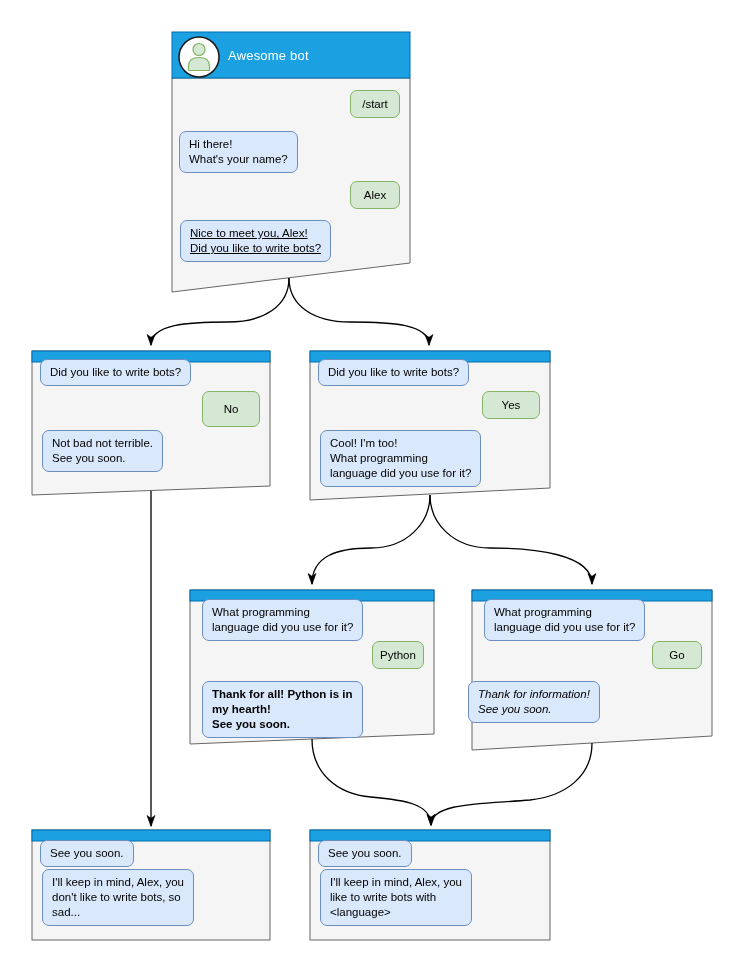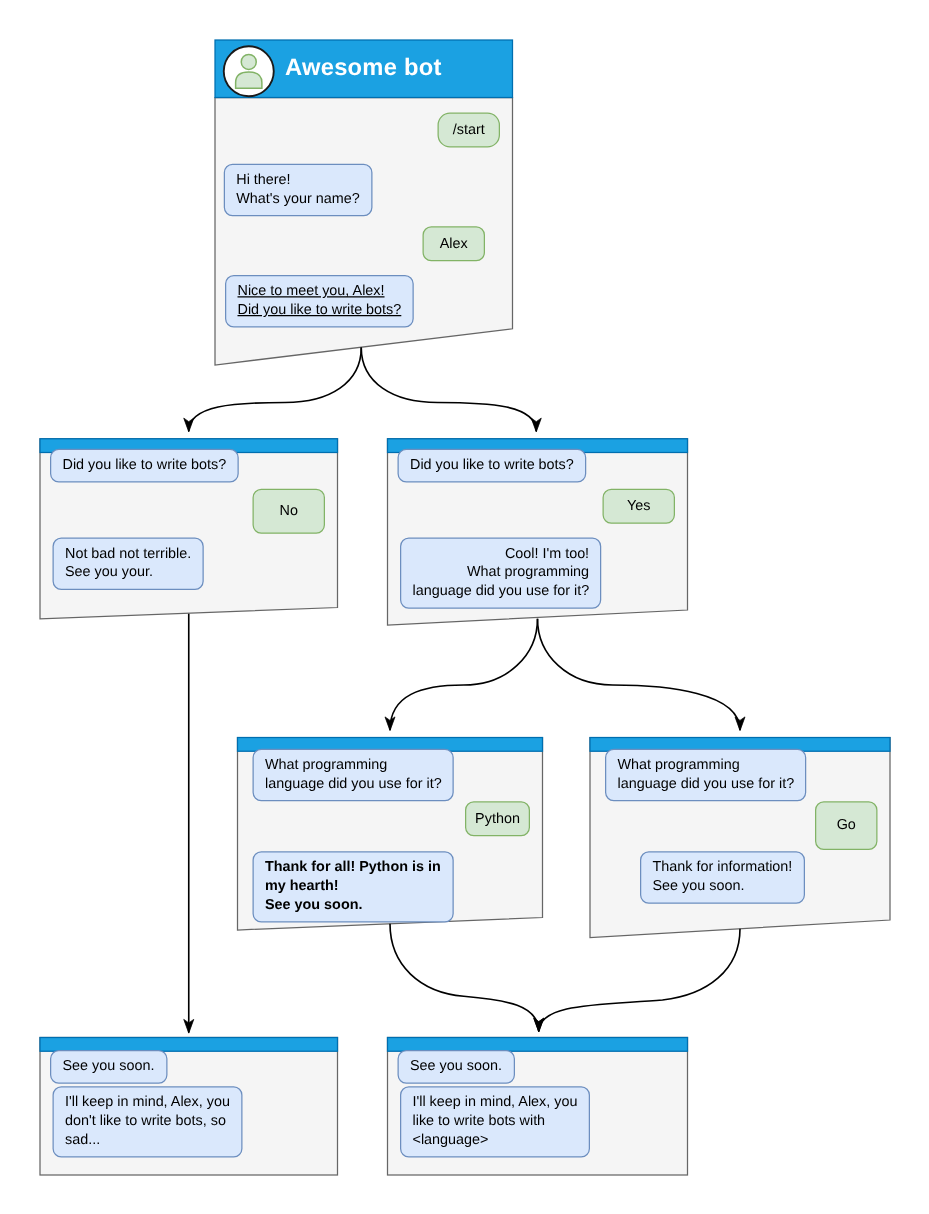--- a/index.html
+++ b/index.html
@@ -6,21 +6,21 @@
   .canvas{position:relative;width:743px;height:971px;background:#ffffff;overflow:hidden;
           font-family:"Liberation Sans",sans-serif;}
   .layer{position:absolute;left:0;top:0;}
   .bubble{position:absolute;box-sizing:border-box;border-radius:7px;
           font:11.5px/15px "Liberation Sans",sans-serif;color:#000;
           padding:5px 9px;white-space:pre-line;}
   .bot{background:#dae8fc;border:1px solid #6c8ebf;}
   .user{background:#d5e8d4;border:1px solid #82b366;display:flex;align-items:center;
         justify-content:center;white-space:pre;text-align:center;}
   .win-title{position:absolute;display:flex;align-items:center;color:#ffffff;
-             font-weight:bold;font-size:19px;letter-spacing:.2px;}
+             font-weight:normal;font-size:13px;letter-spacing:.2px;}
 </style>
 </head>
 <body>
 
 <div class="canvas">
 
   <svg class="layer" width="743" height="971" viewBox="0 0 743 971">
     <defs>
       <marker id="arr" markerUnits="userSpaceOnUse" markerWidth="14" markerHeight="12" refX="11.5" refY="5" orient="auto">
         <path d="M1,1 L12,5 L1,9 L3.8,5 Z" fill="#000" stroke="#000" stroke-width="0.6"></path>
@@ -58,49 +58,49 @@
       <path marker-end="url(#arr)" d="M 289 278 C 289 306, 314 322, 350 322 C 392 322, 429 324, 429 345"></path>
       <path marker-end="url(#arr)" d="M 430 495 C 430 524, 406 548, 371 548 C 337 548, 312 556, 312 584"></path>
       <path marker-end="url(#arr)" d="M 430 495 C 430 524, 454 548, 490 548 C 534 548, 592 554, 592 584"></path>
       <path marker-end="url(#arr)" d="M 151 491 L 151 826"></path>
       <path marker-end="url(#arr)" d="M 312 739 C 312 772, 336 794, 371 797 C 405 800, 431 804, 431 825"></path>
       <path marker-end="url(#arr)" d="M 592 743 C 592 776, 566 796, 530 800 C 484 804, 431 802, 431 825"></path>
     </g>
   </svg>
 
   <div class="win-title" style="left:228px;top:32px;height:46px;">Awesome bot</div>
-  <div class="bubble user" style="right:343px;top:90px;width:50px;height:28px;border-radius:10px;">/start</div>
+  <div class="bubble user" style="right:343px;top:90px;width:50px;height:28px;">/start</div>
   <div class="bubble bot" style="left:179px;top:131px;">Hi there!
 What's your name?</div>
-  <div class="bubble user" style="right:355px;top:181px;width:50px;height:28px;">Alex</div>
+  <div class="bubble user" style="right:343px;top:181px;width:50px;height:28px;">Alex</div>
   <div class="bubble bot" style="left:180px;top:220px;text-decoration:underline;">Nice to meet you, Alex!
 Did you like to write bots?</div>
 
   <div class="bubble bot" style="left:40px;top:359px;">Did you like to write bots?</div>
   <div class="bubble user" style="right:483px;top:391px;width:58px;height:36px;">No</div>
   <div class="bubble bot" style="left:42px;top:430px;">Not bad not terrible.
-See you your.</div>
+See you soon.</div>
 
   <div class="bubble bot" style="left:318px;top:359px;">Did you like to write bots?</div>
   <div class="bubble user" style="right:203px;top:391px;width:58px;height:28px;margin-left:12px;">Yes</div>
-  <div class="bubble bot" style="left:320px;top:430px;text-align:right;">Cool! I'm too!
+  <div class="bubble bot" style="left:320px;top:430px;">Cool! I'm too!
 What programming
 language did you use for it?</div>
 
   <div class="bubble bot" style="left:202px;top:599px;">What programming
 language did you use for it?</div>
   <div class="bubble user" style="right:319px;top:641px;width:52px;height:28px;">Python</div>
   <div class="bubble bot" style="left:202px;top:681px;font-weight:bold;">Thank for all! Python is in
 my hearth!
 See you soon.</div>
 
   <div class="bubble bot" style="left:484px;top:599px;">What programming
 language did you use for it?</div>
-  <div class="bubble user" style="right:41px;top:641px;width:50px;height:39px;">Go</div>
-  <div class="bubble bot" style="left:512px;top:681px;">Thank for information!
+  <div class="bubble user" style="right:41px;top:641px;width:50px;height:28px;">Go</div>
+  <div class="bubble bot" style="left:468px;top:681px;font-style:italic;">Thank for information!
 See you soon.</div>
 
   <div class="bubble bot" style="left:40px;top:840px;">See you soon.</div>
   <div class="bubble bot" style="left:42px;top:869px;">I'll keep in mind, Alex, you
 don't like to write bots, so
 sad...</div>
 
   <div class="bubble bot" style="left:318px;top:840px;">See you soon.</div>
   <div class="bubble bot" style="left:320px;top:869px;">I'll keep in mind, Alex, you
 like to write bots with

